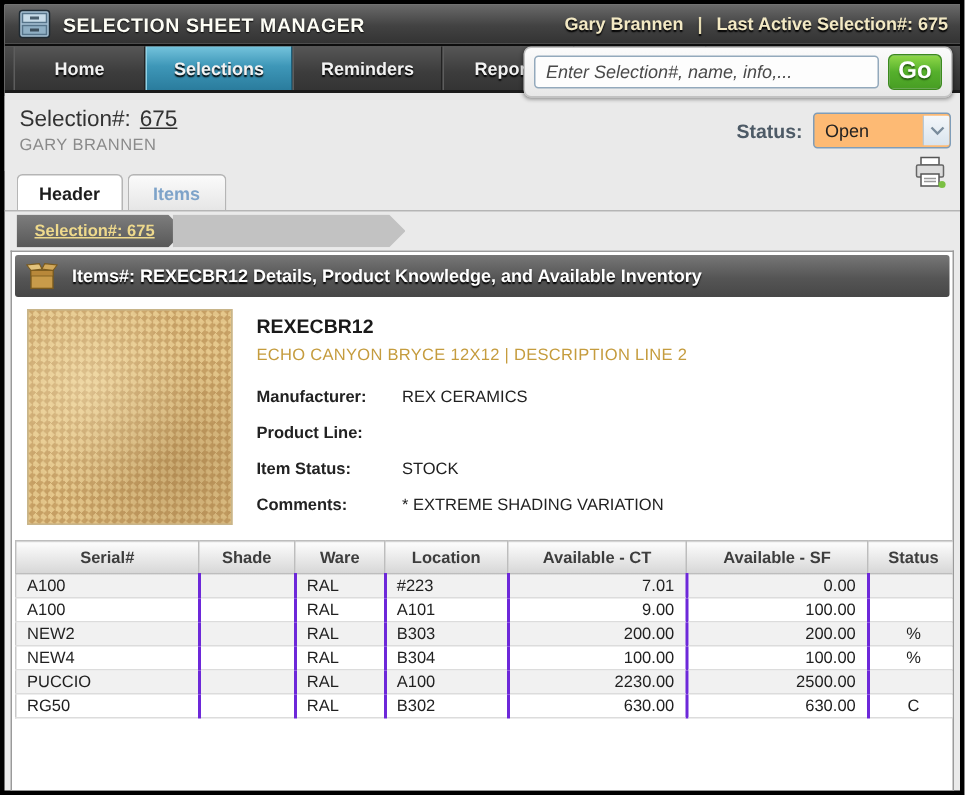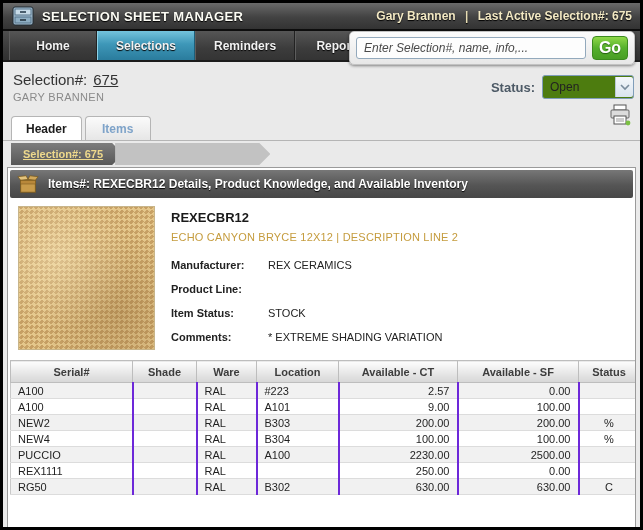--- a/index.html
+++ b/index.html
@@ -56,21 +56,21 @@
   }
   
   .sel-band{ position:absolute; left:0; top:61px; right:0; height:50px; background:#eaeaea; }
   .sel-title{ position:absolute; left:10px; top:7px; font-size:15px; color:#333; }
   .sel-title b{ font-weight:normal; }
   .sel-title .num{ font-weight:normal; margin-left:6px;text-decoration:underline; }
   .sel-owner{ position:absolute; left:10px; top:27px; font-size:11px; color:#8a8a8a; letter-spacing:.3px; }
   .status-area{ position:absolute; right:6px; top:11px; display:flex; align-items:center; gap:7px; }
   .status-label{ font-size:13px; font-weight:bold; color:#4d5a66; }
   .status-select{
-    width:92px; height:24px; background:#4d7c0f; border:1px solid #7f9db9; border-radius:3px;
+    width:92px; height:24px; background:#fdba74; border:1px solid #7f9db9; border-radius:3px;
     display:flex; align-items:center; font-size:12px; color:#222; padding-left:7px; cursor:pointer;
   }
   .sel-arrow{
     margin-left:auto; width:18px; height:20px; border-left:1px solid #b9c9d6; border-radius:0 2px 2px 0;
     background:linear-gradient(#f4f7fa,#d9e4ee); display:flex; align-items:center; justify-content:center;
   }
   .printer{ position:absolute; right:8px; top:40px; width:24px; height:22px; cursor:pointer; }
   
   .tabs-row{
     position:absolute; left:0; top:111px; right:0; height:27px;
@@ -295,21 +295,21 @@
             <th>Available - SF</th>
             <th>Status</th>
           </tr>
         </thead>
       <tbody>
           <tr>
             <td class="al">A100</td>
             <td class="al"></td>
             <td class="al">RAL</td>
             <td class="al">#223</td>
-            <td class="ar">2.57</td>
+            <td class="ar">7.01</td>
             <td class="ar">0.00</td>
             <td class="ac"></td>
           </tr>
           <tr>
             <td class="al">A100</td>
             <td class="al"></td>
             <td class="al">RAL</td>
             <td class="al">A101</td>
             <td class="ar">9.00</td>
             <td class="ar">100.00</td>
@@ -336,29 +336,20 @@
           <tr>
             <td class="al">PUCCIO</td>
             <td class="al"></td>
             <td class="al">RAL</td>
             <td class="al">A100</td>
             <td class="ar">2230.00</td>
             <td class="ar">2500.00</td>
             <td class="ac"></td>
           </tr>
           <tr>
-            <td class="al">REX1111</td>
-            <td class="al"></td>
-            <td class="al">RAL</td>
-            <td class="al"></td>
-            <td class="ar">250.00</td>
-            <td class="ar">0.00</td>
-            <td class="ac"></td>
-          </tr>
-          <tr>
             <td class="al">RG50</td>
             <td class="al"></td>
             <td class="al">RAL</td>
             <td class="al">B302</td>
             <td class="ar">630.00</td>
             <td class="ar">630.00</td>
             <td class="ac">C</td>
           </tr>
         </tbody>
     </table>

